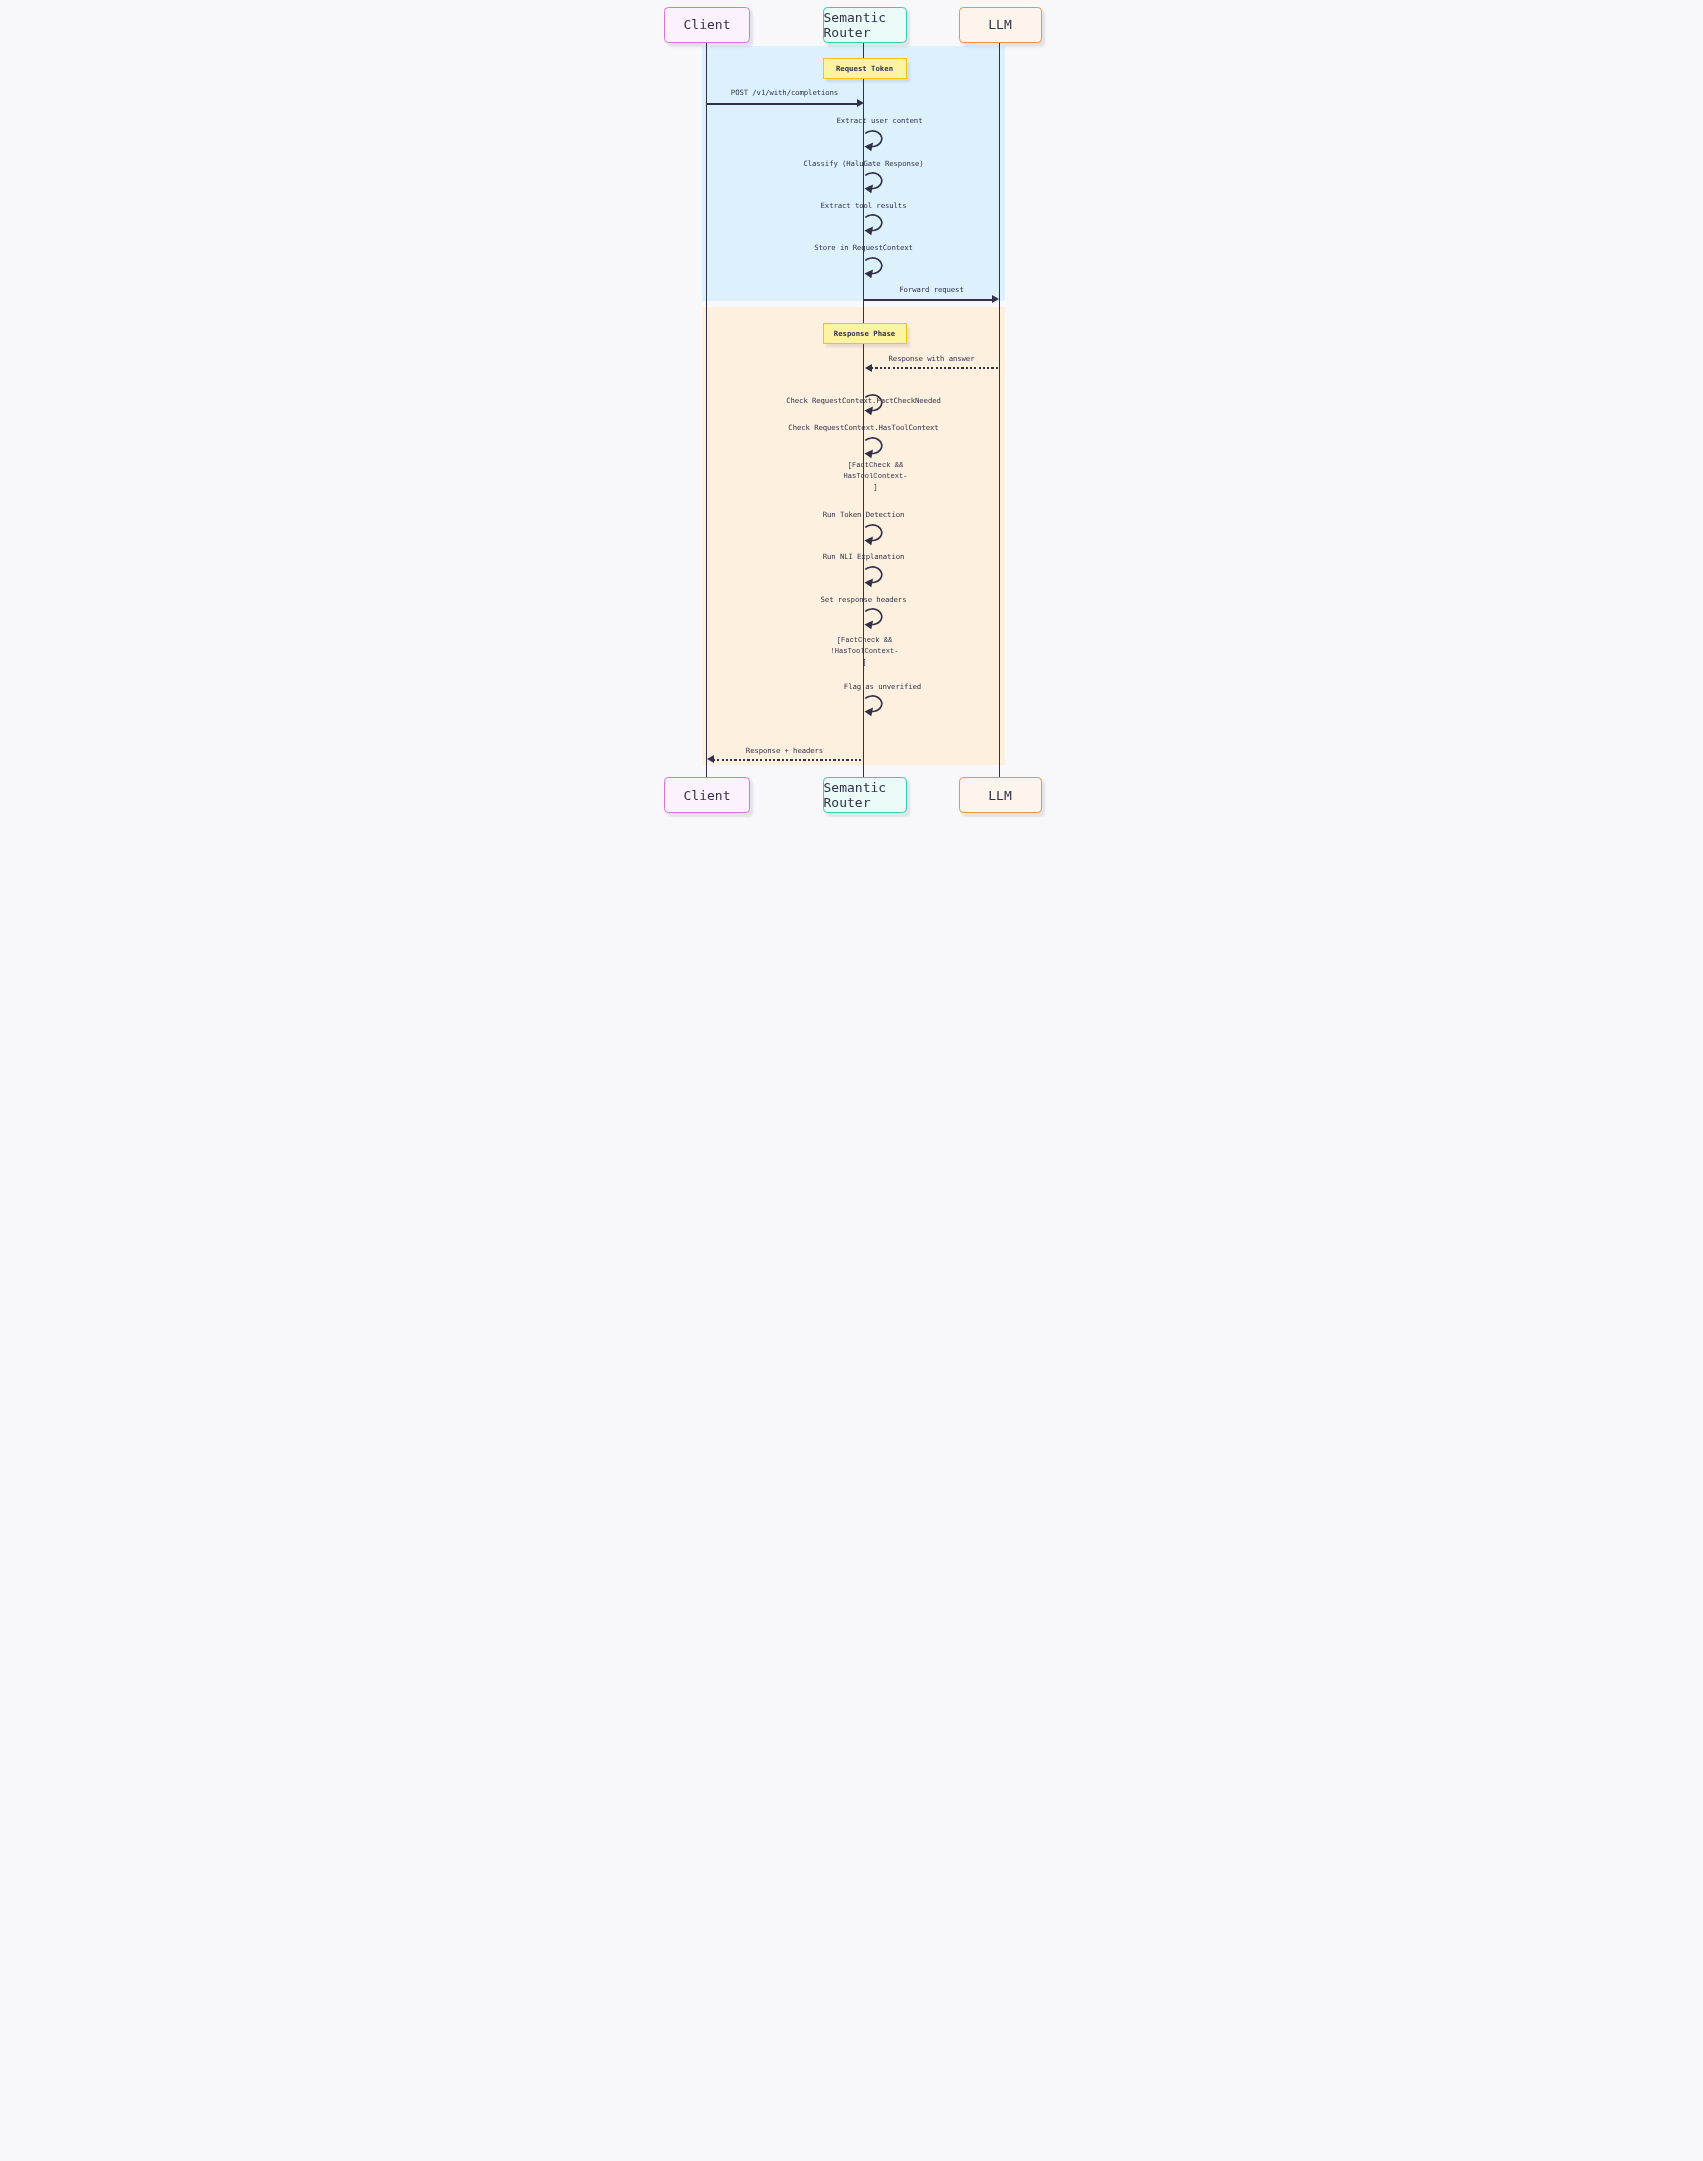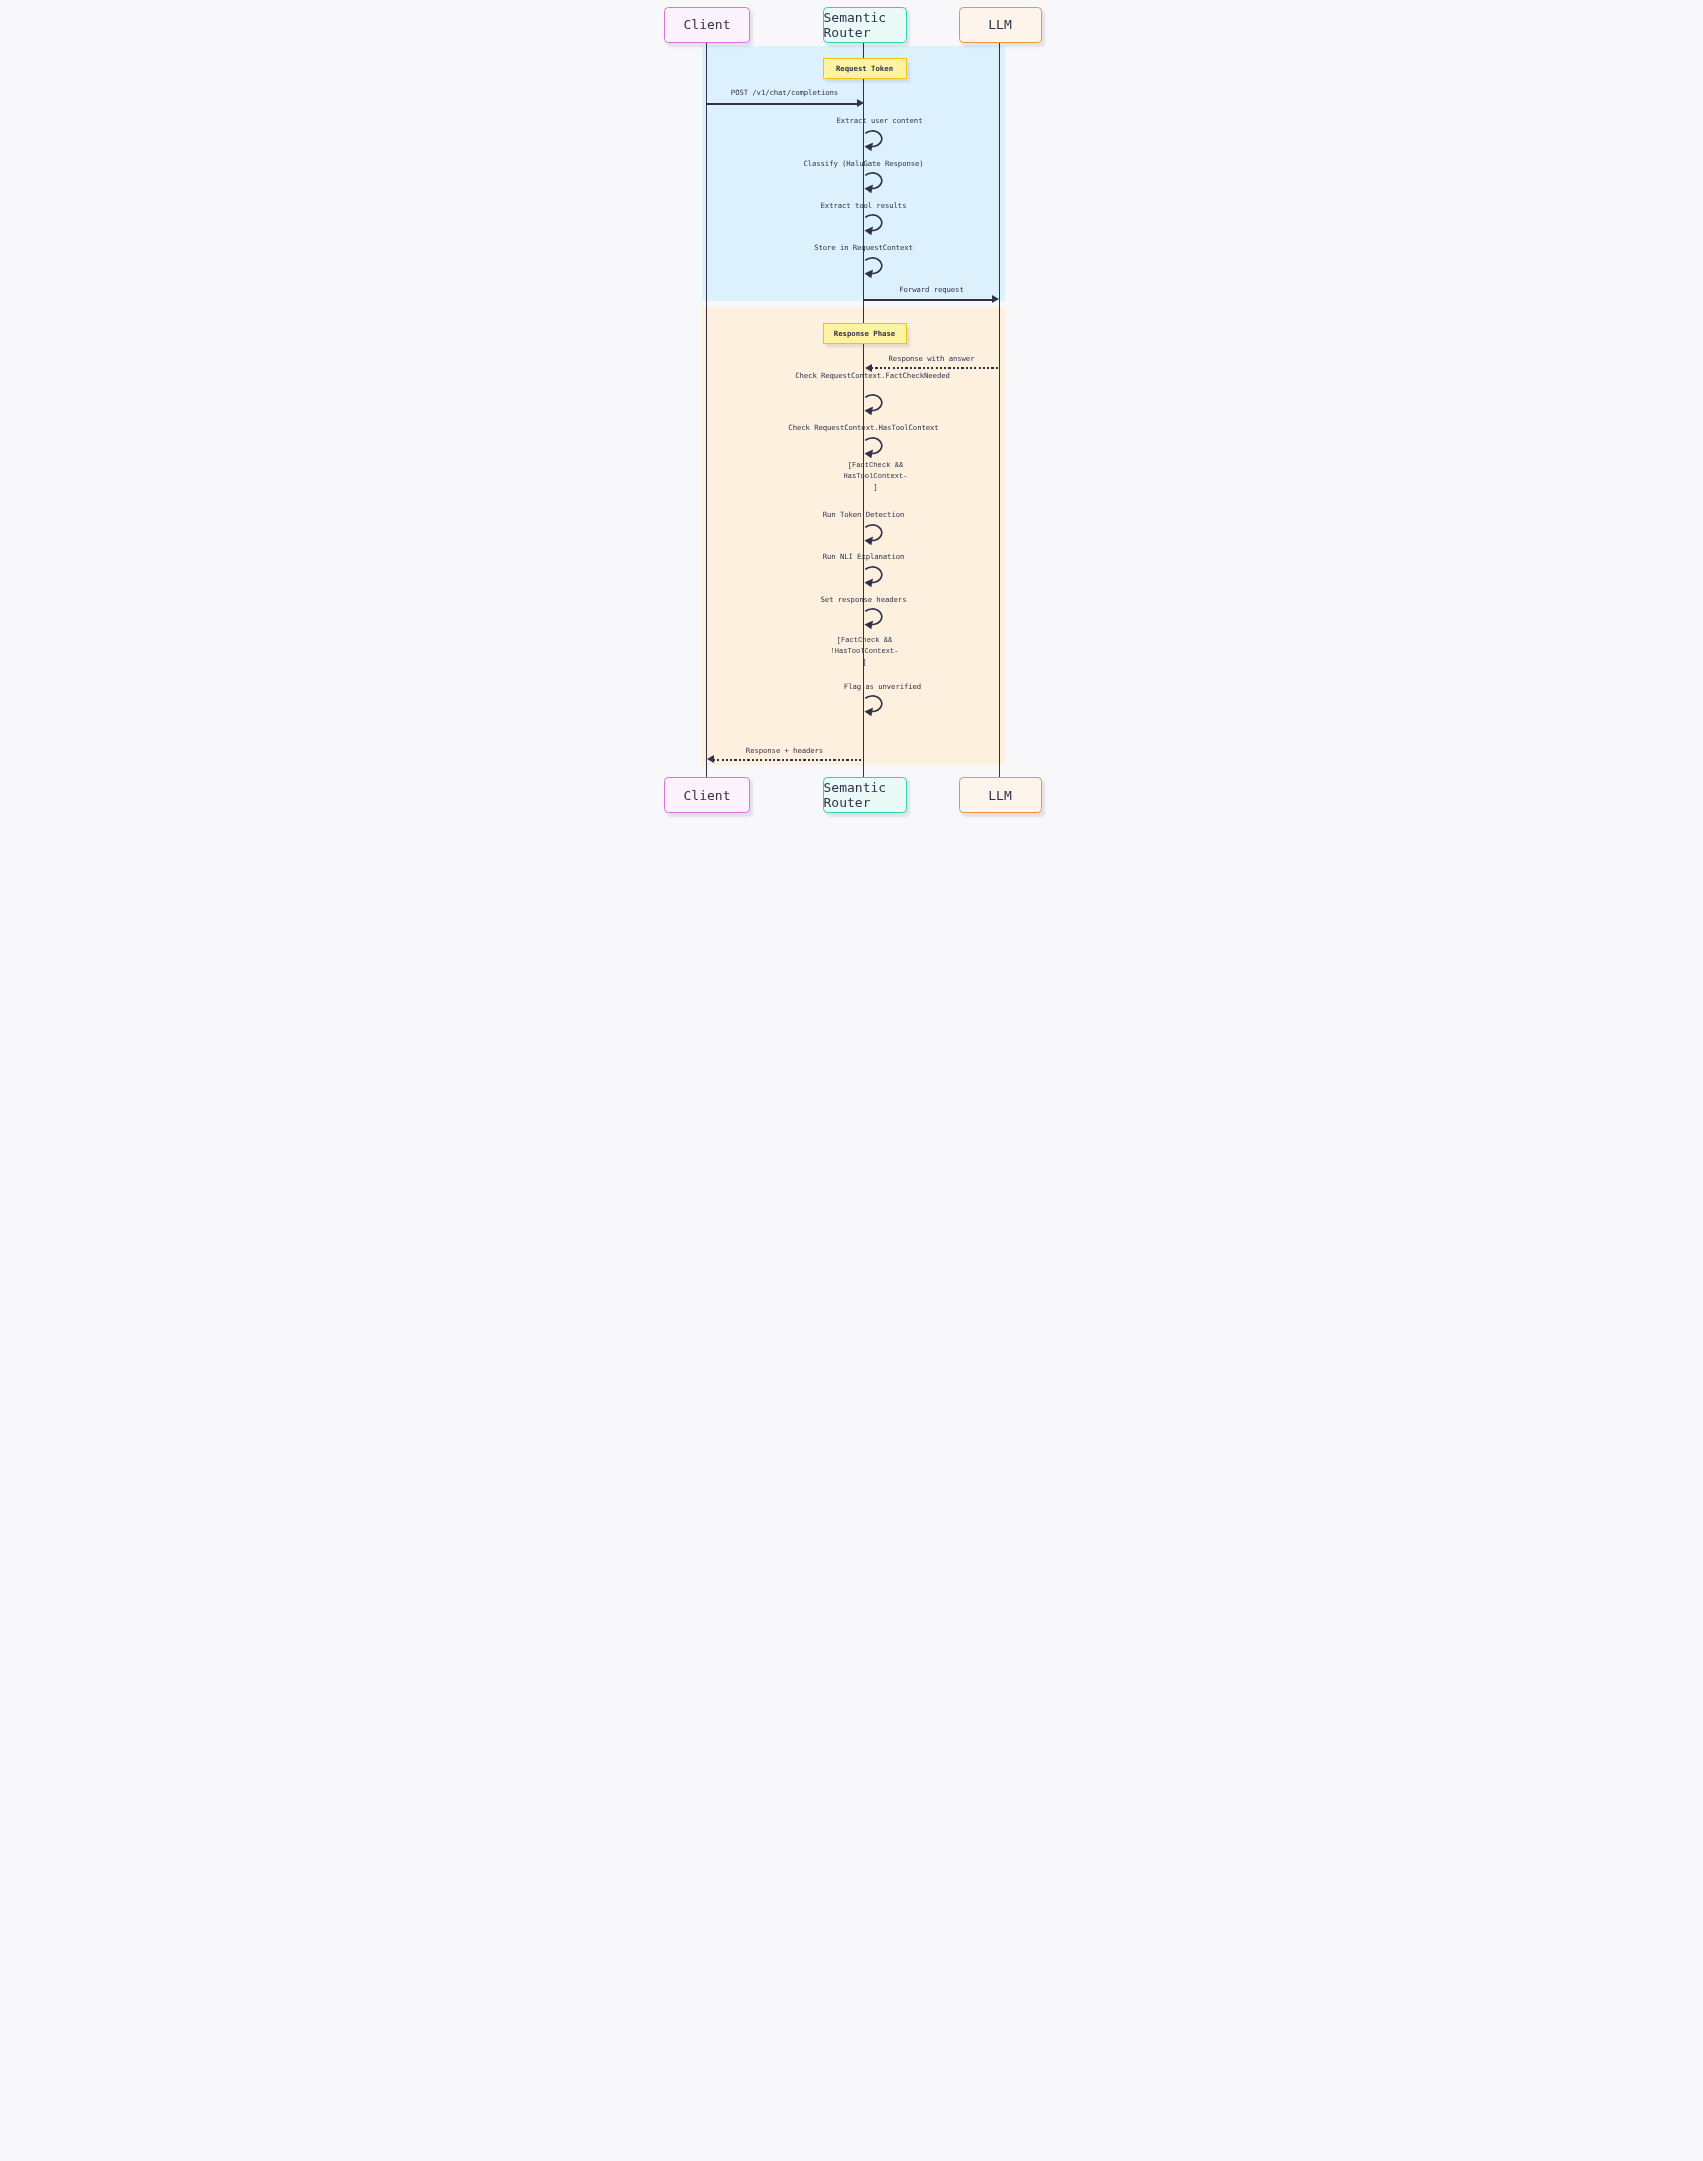--- a/index.html
+++ b/index.html
@@ -67,21 +67,21 @@
       <div class="">HasToolContext-</div>
       <div class="">]</div>
     </div>
   <div class="alt-cond" id="alt-else" style="left:226px;top:635px">
       <div class="">[FactCheck &amp;&amp;</div>
       <div class="">!HasToolContext-</div>
       <div class="">]</div>
     </div>
 
   <div id="messages">
-      <div class="msg-label" style="left: 146px; top: 92px;">POST /v1/chat/completions</div>
+      <div class="msg-label" style="left: 146px; top: 92px;">POST /v1/with/completions</div>
       <div class="arrow-line" style="left: 68px; width: 151px; top: 103px;"></div>
       <div class="head right" style="top: 99px; left: 218px;"></div>
       <div class="msg-label" style="left: 225px; top: 120px; margin-left: 16px;">Extract user content</div>
       <svg class="selfloop" width="25" height="21.6" viewBox="0 0 58 50" style="position: absolute; left: 225px; top: 130px;">
         <path d="M 3 8 A 22 18 0 1 1 9 36" fill="none" stroke="#31314a" stroke-width="3.8"></path>
         <polygon points="21,29 1,38 17,49" fill="#31314a"></polygon>
       </svg>
       <div class="msg-label" style="left: 225px; top: 163px;">Classify (HaluGate Response)</div>
       <svg class="selfloop" width="25" height="21.6" viewBox="0 0 58 50" style="position: absolute; left: 225px; top: 172px;">
         <path d="M 3 8 A 22 18 0 1 1 9 36" fill="none" stroke="#31314a" stroke-width="3.8"></path>
@@ -96,21 +96,21 @@
       <svg class="selfloop" width="25" height="21.6" viewBox="0 0 58 50" style="position: absolute; left: 225px; top: 257px;">
         <path d="M 3 8 A 22 18 0 1 1 9 36" fill="none" stroke="#31314a" stroke-width="3.8"></path>
         <polygon points="21,29 1,38 17,49" fill="#31314a"></polygon>
       </svg>
       <div class="msg-label" style="left: 293px; top: 289px;">Forward request</div>
       <div class="arrow-line" style="left: 225px; width: 129px; top: 299px;"></div>
       <div class="head right" style="top: 295px; left: 353px;"></div>
       <div class="msg-label" style="left: 293px; top: 358px;">Response with answer</div>
       <div class="arrow-line dashed" style="left: 232px; width: 129px; top: 367px;"></div>
       <div class="head left" style="top: 364px; left: 226px;"></div>
-      <div class="msg-label" style="left: 225px; top: 375px; margin-left: 9px;">Check RequestContext.FactCheckNeeded</div>
+      <div class="msg-label" style="left: 225px; top: 400px;">Check RequestContext.FactCheckNeeded</div>
       <svg class="selfloop" width="25" height="21.6" viewBox="0 0 58 50" style="position: absolute; left: 225px; top: 394px;">
         <path d="M 3 8 A 22 18 0 1 1 9 36" fill="none" stroke="#31314a" stroke-width="3.8"></path>
         <polygon points="21,29 1,38 17,49" fill="#31314a"></polygon>
       </svg>
       <div class="msg-label" style="left: 225px; top: 427px;">Check RequestContext.HasToolContext</div>
       <svg class="selfloop" width="25" height="21.6" viewBox="0 0 58 50" style="position: absolute; left: 225px; top: 437px;">
         <path d="M 3 8 A 22 18 0 1 1 9 36" fill="none" stroke="#31314a" stroke-width="3.8"></path>
         <polygon points="21,29 1,38 17,49" fill="#31314a"></polygon>
       </svg>
       <div class="msg-label" style="left: 225px; top: 514px;">Run Token Detection</div>

